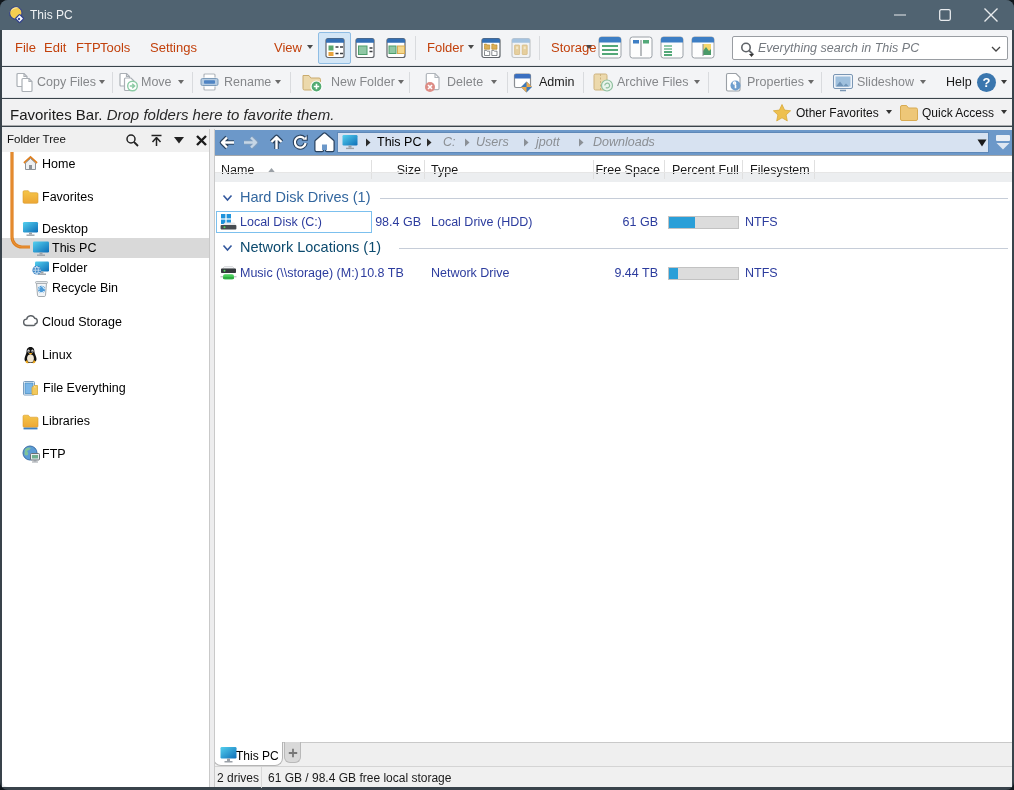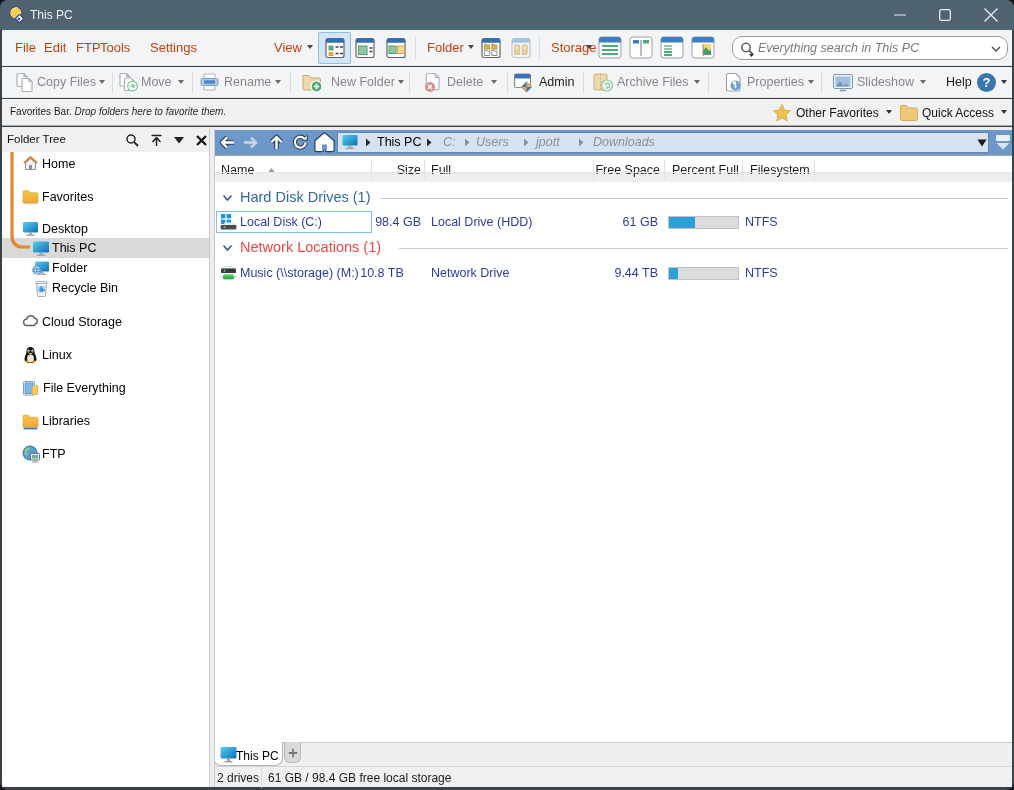--- a/index.html
+++ b/index.html
@@ -126,21 +126,21 @@
       <path d="M4 10 H12 M4 13 H12 M4 16 H12 M4 19 H12" stroke="#53a878" stroke-width="2"></path>
       <path d="M4 10 H12 M4 13 H12" stroke="#8fc8a8" stroke-width="2"></path>
     </svg>
     <svg class="ab" style="left:689px;top:6px" width="24" height="23" viewBox="0 0 24 23">
       <rect x="1" y="1" width="22" height="21" rx="2.5" fill="#fdfdfd" stroke="#9aa0a6"></rect>
       <path d="M1 3.5 a2.5 2.5 0 0 1 2.5 -2.5 h17 a2.5 2.5 0 0 1 2.5 2.5 v3 h-22z" fill="#3d7ec4"></path>
       <path d="M12 8 h8 v11 h-8z" fill="#f5d76e"></path>
       <path d="M12 15 l3-4 3 4 2-2 v6 h-8z" fill="#4a9a68"></path>
       <path d="M12 8 V20" stroke="#8a8f94" stroke-width="1"></path>
     </svg>
-    <div class="ab" style="left:730px;top:6px;width:276px;height:24px;background:#fff;border:1px solid #999da2;border-radius:10px">
+    <div class="ab" style="left:730px;top:6px;width:276px;height:24px;background:#fff;border:1px solid #999da2;border-radius:2px">
       <svg class="ab" style="left:6px;top:4px" width="17" height="17" viewBox="0 0 17 17">
         <circle cx="7" cy="6.5" r="4.2" fill="none" stroke="#5f6368" stroke-width="1.6"></circle>
         <path d="M10.2 9.7 L14 13.5" stroke="#5f6368" stroke-width="1.8"></path>
         <path d="M10 13 l5 0 -2.5 3z" fill="#333"></path>
       </svg>
       <div class="t" style="left:25px;top:4px;font-size:12.5px;font-style:italic;color:#757a80">Everything search in This PC</div>
       <svg class="ab" style="left:257px;top:7px" width="12" height="10" viewBox="0 0 12 10">
           <path d="M2 3 L6 7 L10 3" fill="none" stroke="#444" stroke-width="1.3"></path>
         </svg>
     </div>
@@ -226,21 +226,21 @@
     <div class="t gtxt" style="left:855px;top:8px">Slideshow</div>
     <div class="arr" style="left:918px;top:13px;border-top-color:#6a6a6a"></div>
     <div class="t btxt" style="left:944px;top:8px">Help</div>
     <svg class="ab" style="left:974px;top:5px" width="21" height="21" viewBox="0 0 21 21">
       <circle cx="10.5" cy="10.5" r="9.5" fill="#3a76ae"></circle>
       <text x="10.5" y="15" font-size="13" font-weight="bold" fill="#fff" text-anchor="middle" font-family="Liberation Sans,sans-serif">?</text>
     </svg>
     <div class="arr" style="left:999px;top:13px;border-top-color:#3a3a3a"></div>
   </div>
   <div class="ab" id="favbar">
-    <div class="t" style="left:8px;top:7px;font-size:10px;color:#1a1a1a">Favorites Bar. <i style="color:#2a2a2a">Drop folders here to favorite them.</i></div>
+    <div class="t" style="left:8px;top:7px;font-size:15px;color:#1a1a1a">Favorites Bar. <i style="color:#2a2a2a">Drop folders here to favorite them.</i></div>
     <svg class="ab" style="left:770px;top:4px" width="20" height="20" viewBox="0 0 20 20">
       <path d="M10 1.5 l2.6 5.6 6 0.7 -4.5 4.1 1.2 6 -5.3-3.1 -5.3 3.1 1.2-6 -4.5-4.1 6-0.7z" fill="#eec04f" stroke="#d8a93a" stroke-width="0.8"></path>
     </svg>
     <div class="t" style="left:794px;top:7px;font-size:12px;color:#111">Other Favorites</div>
     <div class="arr" style="left:884px;top:11px;border-top-color:#333"></div>
     <svg class="ab" style="left:897px;top:4px" width="20" height="20" viewBox="0 0 20 20">
       <path d="M1.5 4 a1.5 1.5 0 0 1 1.5 -1.5 h4.5 l2 2.5 h7.5 a1.5 1.5 0 0 1 1.5 1.5 v9.5 a1.5 1.5 0 0 1 -1.5 1.5 h-14 a1.5 1.5 0 0 1 -1.5 -1.5z" fill="#eec778" stroke="#d8ab52"></path>
     </svg>
     <div class="t" style="left:920px;top:7px;font-size:12px;color:#111">Quick Access</div>
     <div class="arr" style="left:999px;top:11px;border-top-color:#333"></div>
@@ -428,21 +428,21 @@
     </svg>
   </div>
   <div class="ab" id="colhdr">
     <div class="t" style="left:8px;top:7px;font-size:12.5px;color:#1a1a1a">Name</div>
     <svg class="ab" style="left:53px;top:11px" width="11" height="7" viewBox="0 0 11 7">
         <path d="M5.5 1 L9.5 6 H1.5z" fill="#9aa0a6"></path>
       </svg>
     <div class="sep1" style="left:158px;top:4px;height:19px;background:#e0e0e0"></div>
     <div class="t" style="left:160px;top:7px;width:48px;text-align:right;font-size:12.5px;color:#1a1a1a">Size</div>
     <div class="sep1" style="left:211px;top:4px;height:19px;background:#e0e0e0"></div>
-    <div class="t" style="left:218px;top:7px;font-size:12.5px;color:#1a1a1a">Full</div>
+    <div class="t" style="left:218px;top:7px;font-size:12.5px;color:#1a1a1a">Type</div>
     <div class="sep1" style="left:380px;top:4px;height:19px;background:#e0e0e0"></div>
     <div class="t" style="left:378px;top:7px;width:69px;text-align:right;font-size:12.5px;color:#1a1a1a">Free Space</div>
     <div class="sep1" style="left:451px;top:4px;height:19px;background:#e0e0e0"></div>
     <div class="t" style="left:459px;top:7px;font-size:12.5px;color:#1a1a1a">Percent Full</div>
     <div class="sep1" style="left:529px;top:4px;height:19px;background:#e0e0e0"></div>
     <div class="t" style="left:537px;top:7px;font-size:12.5px;color:#1a1a1a">Filesystem</div>
     <div class="sep1" style="left:601px;top:4px;height:19px;background:#e0e0e0"></div>
     <div class="ab" style="left:0;bottom:0;width:799px;height:1px;background:#e6e6e6"></div>
   </div>
   <div class="ab" id="list">
@@ -468,21 +468,21 @@
     <div class="t" style="left:218px;top:33px;font-size:12.5px;color:#2c3c9e">Local Drive (HDD)</div>
     <div class="t" style="left:365px;top:33px;width:80px;text-align:right;font-size:12.5px;color:#2c3c9e">61 GB</div>
     <div class="ab" style="left:455px;top:34px;width:71px;height:13px;background:#dcdcdc;border:1px solid #c2c2c2">
       <div class="ab" style="left:0;top:0;width:26px;height:11px;background:#2a9fd8"></div>
     </div>
     <div class="t" style="left:532px;top:33px;font-size:12.5px;color:#2c3c9e">NTFS</div>
 
     <svg class="ab" style="left:9px;top:62px" width="11" height="8" viewBox="0 0 11 8">
         <path d="M1.5 1.5 L5.5 6 L9.5 1.5" fill="none" stroke="#33589e" stroke-width="1.6"></path>
       </svg>
-    <div class="t" style="left:27px;top:57px;font-size:14.5px;color:#ef4444">Network Locations (1)</div>
+    <div class="t" style="left:27px;top:57px;font-size:14.5px;color:#0c4a6e">Network Locations (1)</div>
     <div class="ab" style="left:186px;top:66px;width:609px;height:1px;background:#c6cdd8"></div>
 
     <svg class="ab" style="left:7px;top:82px" width="17" height="18" viewBox="0 0 17 18">
       <path d="M2.5 4.5 l2-2 h8 l2 2z" fill="#f0f2f4" stroke="#c8cacc" stroke-width="0.6"></path>
       <path d="M1.8 4.5 h13.4 a0.8 0.8 0 0 1 0.8 0.8 v2.9 a0.8 0.8 0 0 1 -0.8 0.8 h-13.4 a0.8 0.8 0 0 1 -0.8 -0.8 v-2.9 a0.8 0.8 0 0 1 0.8-0.8z" fill="#35393d"></path>
       <circle cx="4.5" cy="6.7" r="1" fill="#4ed65c"></circle>
       <path d="M0.5 12.8 h16" stroke="#aab0b6" stroke-width="1"></path>
       <rect x="3" y="10.3" width="11" height="5" rx="2" fill="#4ccf5e"></rect>
       <rect x="3" y="12.8" width="11" height="2.5" rx="1.2" fill="#2fae42"></rect>
     </svg>

